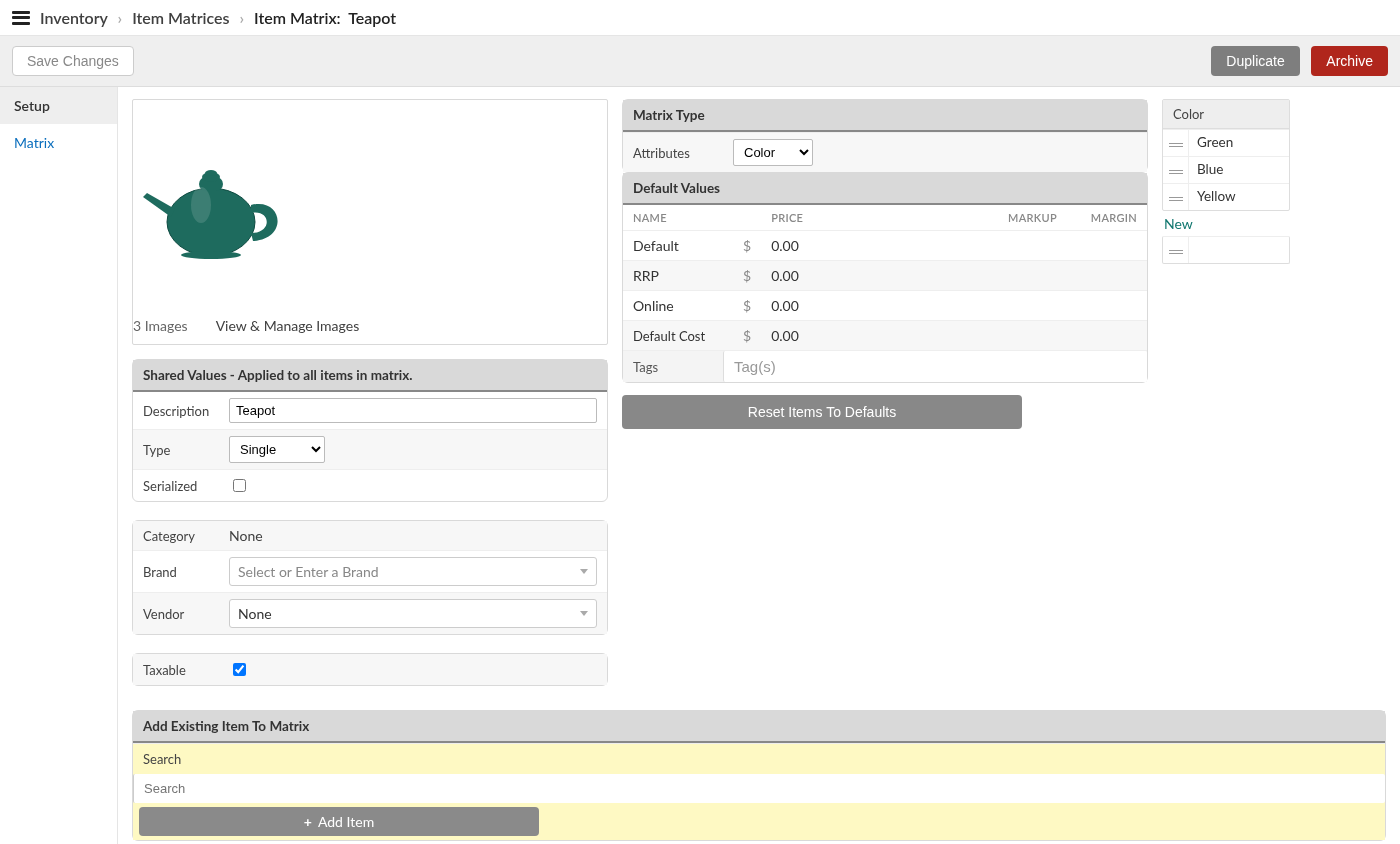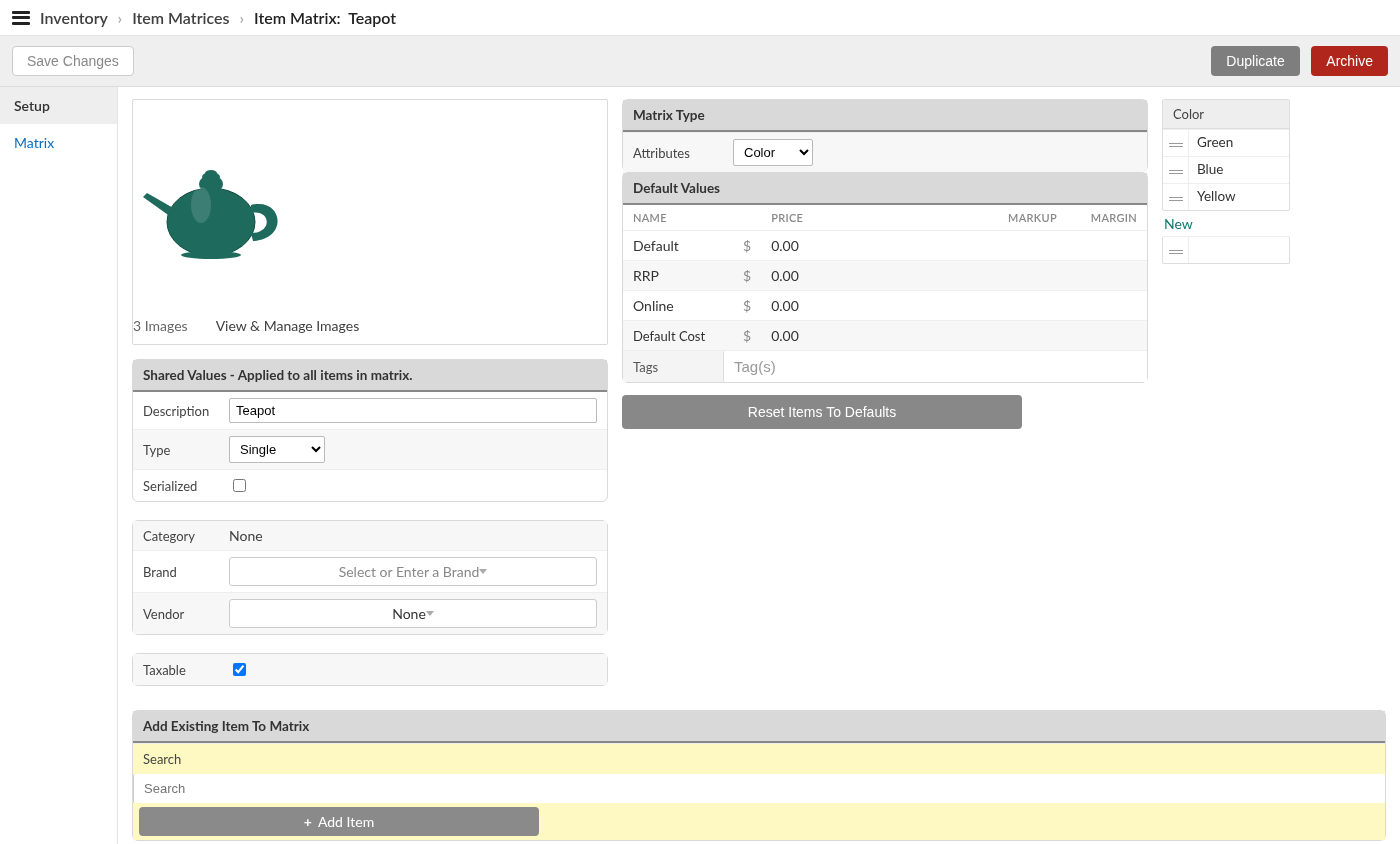--- a/index.html
+++ b/index.html
@@ -114,21 +114,21 @@
   input[type=text], select {
     font-size:13px;
     padding:4px 6px;
     border:1px solid #bbb;
     border-radius:2px;
     background:#fff;
   }
   .wide-input { width:100%; }
 
   .dropdown {
-    display:flex; align-items:center; justify-content:center;
+    display:flex; align-items:center; justify-content:space-between;
     border:1px solid #ccc; border-radius:3px;
     padding:5px 8px; color:#888; background:#fff;
     cursor:pointer;
   }
   .dropdown.val { color:#333; }
   .dropdown .caret {
     width:0;height:0;border-left:4px solid transparent;border-right:4px solid transparent;border-top:5px solid #aaa;
   }
 
   .price-table { width:100%; border-collapse:collapse; }

